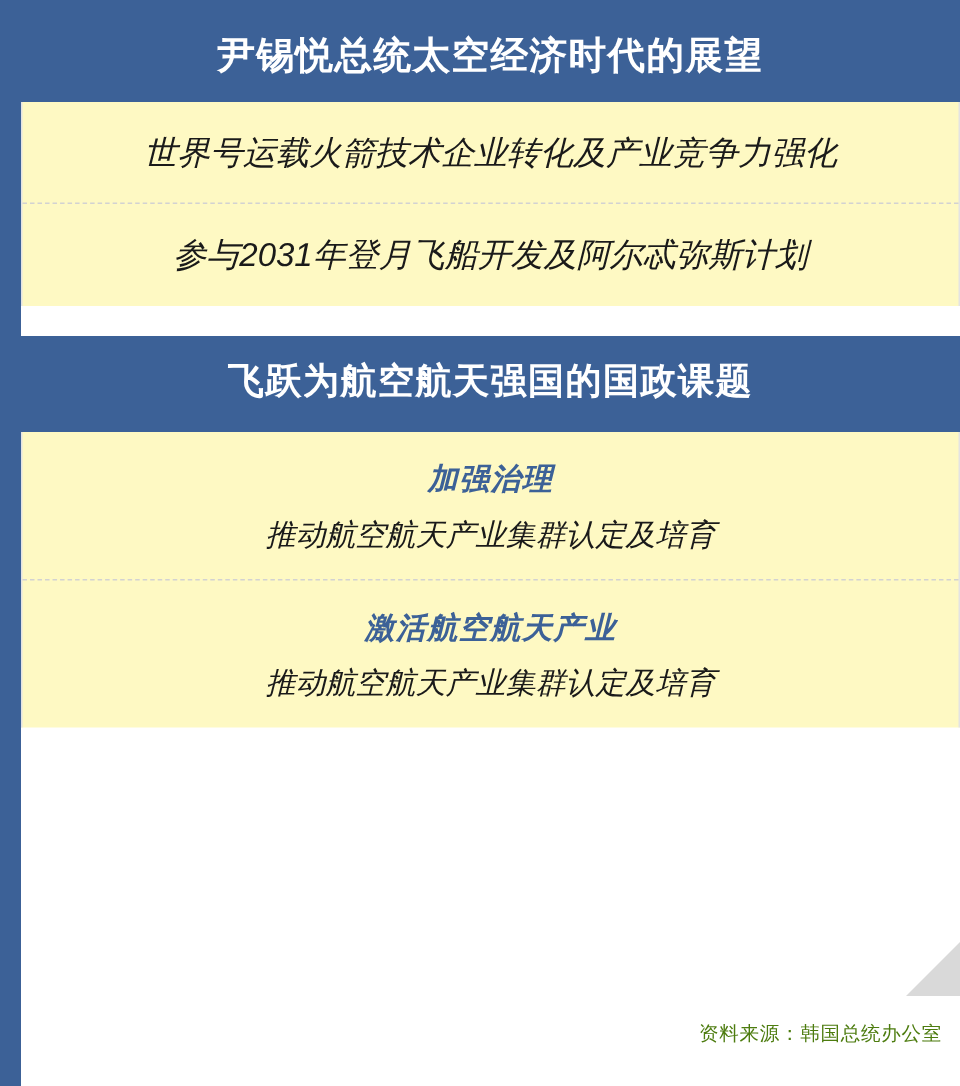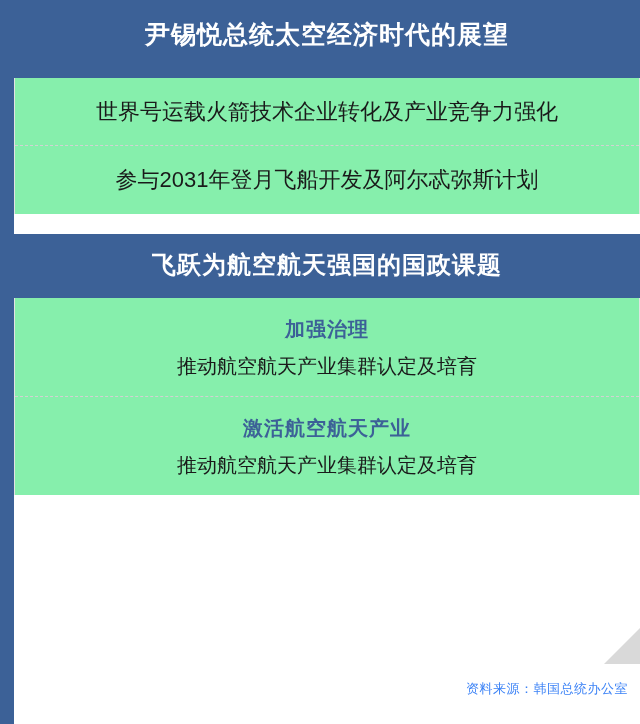--- a/index.html
+++ b/index.html
@@ -34,36 +34,36 @@
   }
   
   .band {
     background: #3c6197;
     color: #ffffff;
     text-align: center;
     font-weight: bold;
     letter-spacing: 1px;
   }
   .band-1 {
-    height: 78px;
+    height: 68px;
     line-height: 74px;
     font-size: 25px;
-    font-family: Liberation Mono, monospace;
   }
   .band-2 {
     height: 64px;
     line-height: 62px;
     font-size: 24px;
     margin-top: 0;
   }
   
   .block-white {
-    background: #86efac;
+    background: #fef9c3;
     border-left: 1px solid #e3e3e3;
     border-right: 1px solid #e3e3e3;
+    font-style: italic;
   }
   .row-1 {
     height: 68px;
     display: flex;
     align-items: center;
     justify-content: center;
     font-size: 22px;
     color: #1a1a1a;
     border-bottom: 1px dashed #d2d2d2;
     padding: 0 10px;
@@ -101,21 +101,21 @@
     right: 0;
     bottom: 0;
     width: 626px;
     height: 78px;
   }
   .source-text {
     position: absolute;
     right: 12px;
     bottom: 26px;
     font-size: 13px;
-    color: #3b82f6;
+    color: #4d7c0f;
     letter-spacing: 0.5px;
   }
   
   .fold {
     position: absolute;
     right: 0;
     bottom: 60px;
     width: 0;
     height: 0;
     border-left: 36px solid transparent;

